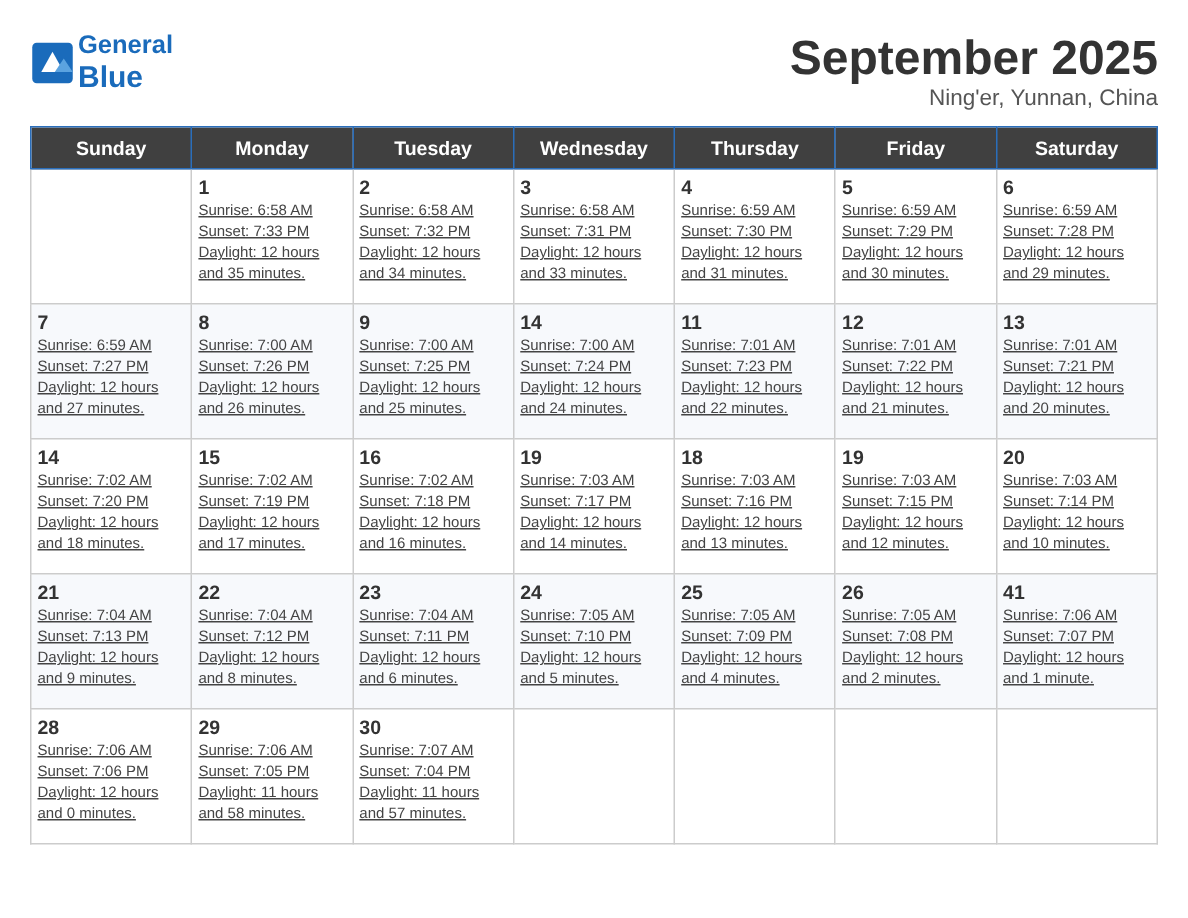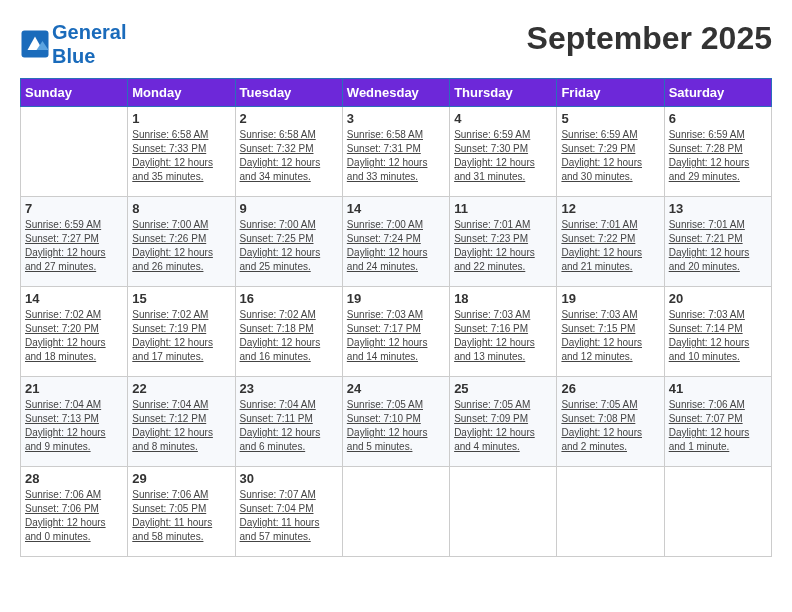--- a/index.html
+++ b/index.html
@@ -37,24 +37,24 @@
     .subtitle {
       font-size: 15px;
       color: #555;
     }
     table {
       width: 100%;
       border-collapse: collapse;
       font-size: 11px;
     }
     th {
-      background-color: #6d28d9;
+      background-color: #404040;
       color: #fff;
       padding: 6px 4px;
-      text-align: left;
+      text-align: center;
       font-size: 13px;
       font-weight: bold;
       border: 1px solid #2a6ebb;
     }
     td {
       border: 1px solid #ccc;
       vertical-align: top;
       padding: 4px;
       height: 90px;
       width: calc(100% / 7);
@@ -87,28 +87,29 @@
 <body>
 
 <div class="header">
   <div class="logo">
     <svg class="logo-icon" viewBox="0 0 40 40">
       <rect x="2" y="2" width="36" height="36" rx="4" fill="#1a6bbb"></rect>
       <polygon points="10,28 20,10 30,28" fill="white"></polygon>
       <polygon points="22,28 30,16 38,28" fill="#5ba3e0"></polygon>
     </svg>
     <div>
-      <div style="font-size:20px;font-weight:bold;color:#333;line-height:1.2;">
+      <div style="font-size:17px;font-weight:bold;color:#333;line-height:1.2;">
         <span style="color:#1a6bbb;">General</span>
       </div>
       <div style="font-size:20px;font-weight:bold;color:#1a6bbb;line-height:1.2;">Blue</div>
     </div>
   </div>
   <div class="title-area">
     <div class="month-title">September 2025</div>
+    <div class="subtitle">Ning'er, Yunnan, China</div>
   </div>
 </div>
 
 <table>
   <thead>
     <tr>
     <th>Sunday</th>
         <th>Monday</th>
         <th>Tuesday</th>
         <th>Wednesday</th>

